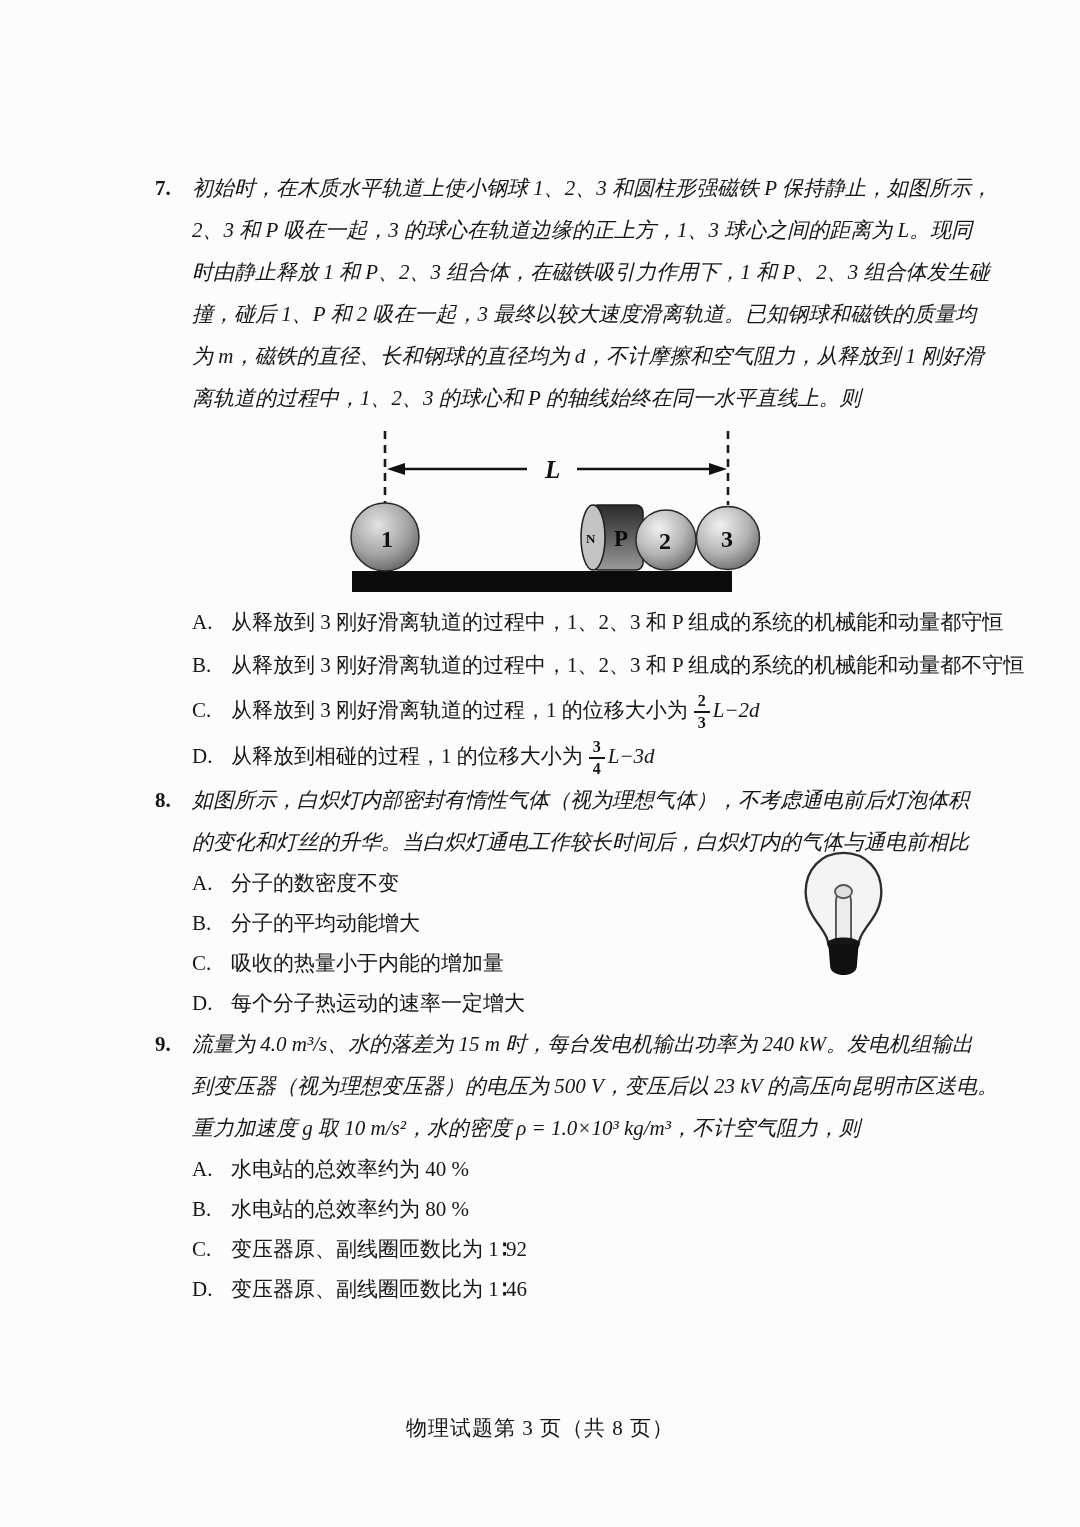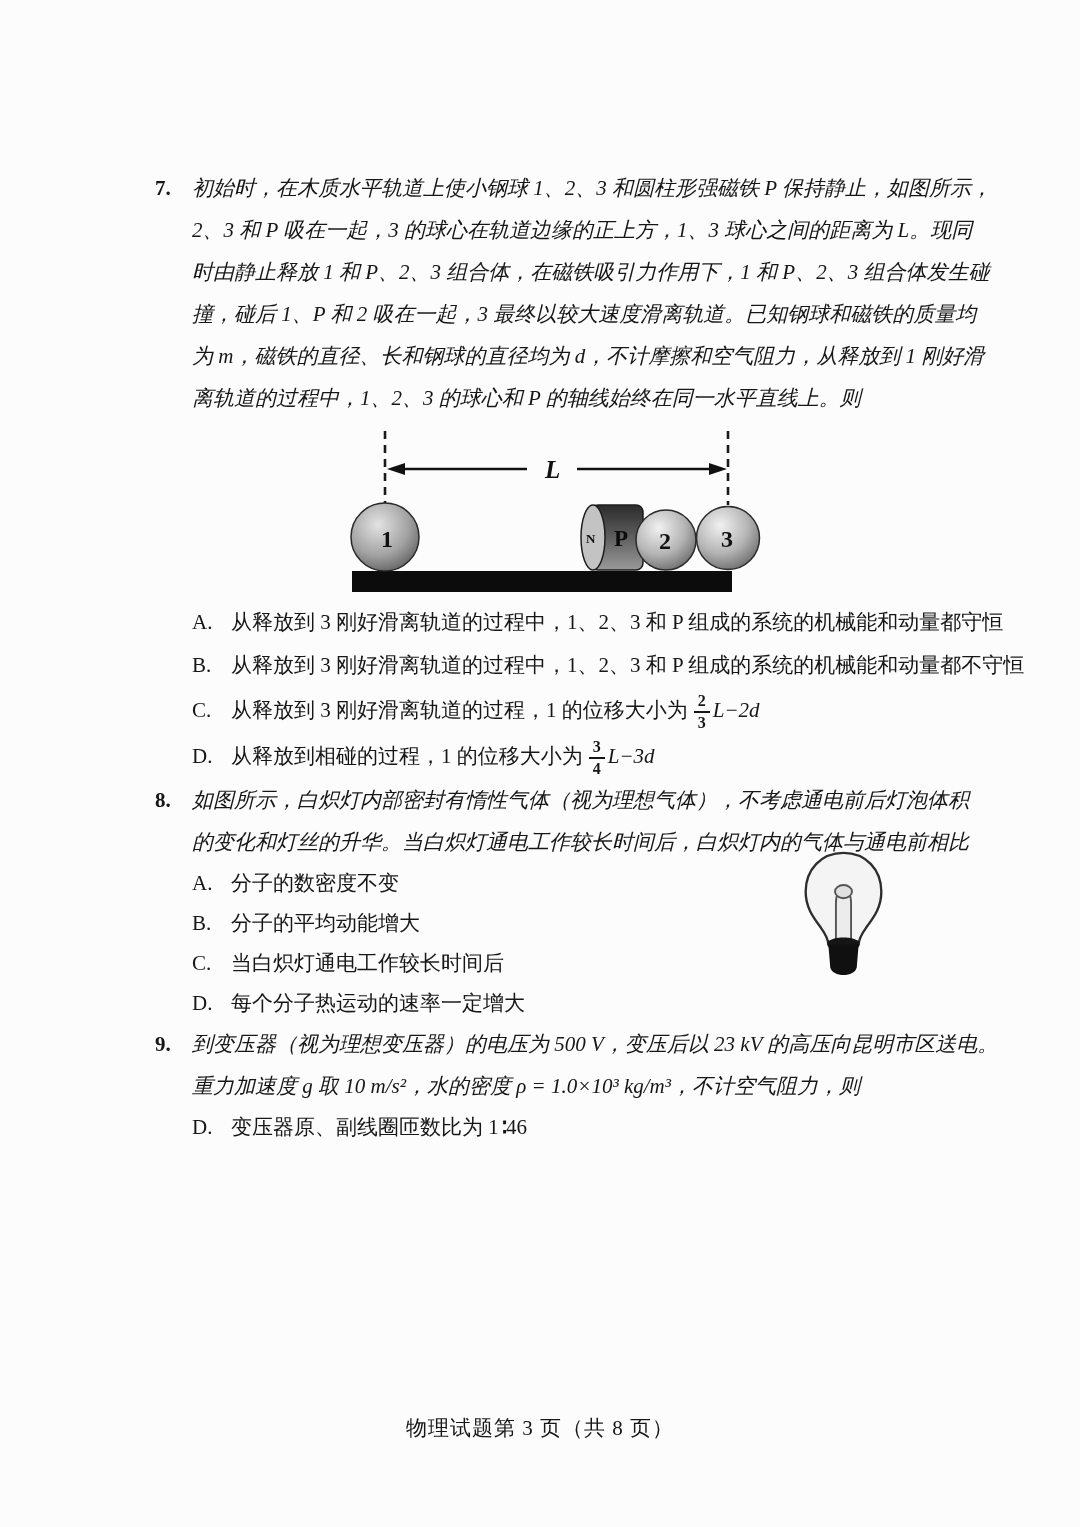--- a/index.html
+++ b/index.html
@@ -130,45 +130,55 @@
         <div class="stem-line">的变化和灯丝的升华。当白炽灯通电工作较长时间后，白炽灯内的气体与通电前相比</div>
       </div>
       <div class="options">
         <div class="option option-short">
           <span class="olabel">A.</span><span>分子的数密度不变</span>
         </div>
         <div class="option option-short">
           <span class="olabel">B.</span><span>分子的平均动能增大</span>
         </div>
         <div class="option option-short">
-          <span class="olabel">C.</span><span>当白炽灯通电工作较长时间后</span>
+          <span class="olabel">C.</span><span>吸收的热量小于内能的增加量</span>
         </div>
         <div class="option option-short">
           <span class="olabel">D.</span><span>每个分子热运动的速率一定增大</span>
         </div>
       </div>
 
       <div class="bulb">
         <svg width="95" height="140" viewBox="0 0 100 148">
           <path d="M50,3 C74,3 90,21 90,44 C90,60 83,70 74,82 C69,89 66,94 66,100 L34,100 C34,94 31,89 26,82 C17,70 10,60 10,44 C10,21 26,3 50,3 Z" fill="#f4f4f4" stroke="#2e2e2e" stroke-width="2.5"></path>
           <path d="M42,100 L42,56 C42,47 45,43 50,43 C55,43 58,47 58,56 L58,100" fill="#ececec" stroke="#555" stroke-width="2"></path>
           <ellipse cx="50" cy="44" rx="9" ry="7" fill="#e0e0e0" stroke="#555" stroke-width="2"></ellipse>
           <path d="M33,97 C40,91 60,91 67,97 L66,103 L34,103 Z" fill="#151515"></path>
           <path d="M34,100 L66,100 L64,124 C62,135 38,135 36,124 Z" fill="#101010"></path>
         </svg>
       </div>
     </section>
 
     <section>
       <div class="stem">
         <span class="qnum">9.</span>
+        <div class="stem-line">流量为 4.0 m³/s、水的落差为 15 m 时，每台发电机输出功率为 240 kW。发电机组输出</div>
         <div class="stem-line">到变压器（视为理想变压器）的电压为 500 V，变压后以 23 kV 的高压向昆明市区送电。</div>
         <div class="stem-line">重力加速度 g 取 10 m/s²，水的密度 ρ = 1.0×10³ kg/m³，不计空气阻力，则</div>
       </div>
       <div class="options">
+        <div class="option option-short">
+          <span class="olabel">A.</span><span>水电站的总效率约为 40 %</span>
+        </div>
+        <div class="option option-short">
+          <span class="olabel">B.</span><span>水电站的总效率约为 80 %</span>
+        </div>
+        <div class="option option-short">
+          <span class="olabel">C.</span><span>变压器原、副线圈匝数比为 1∶92</span>
+        </div>
         <div class="option option-short">
           <span class="olabel">D.</span><span>变压器原、副线圈匝数比为 1∶46</span>
         </div>
       </div>
     </section>
   </div>
 
   <div class="footer">物理试题第 3 页（共 8 页）</div>
 </div>
 

